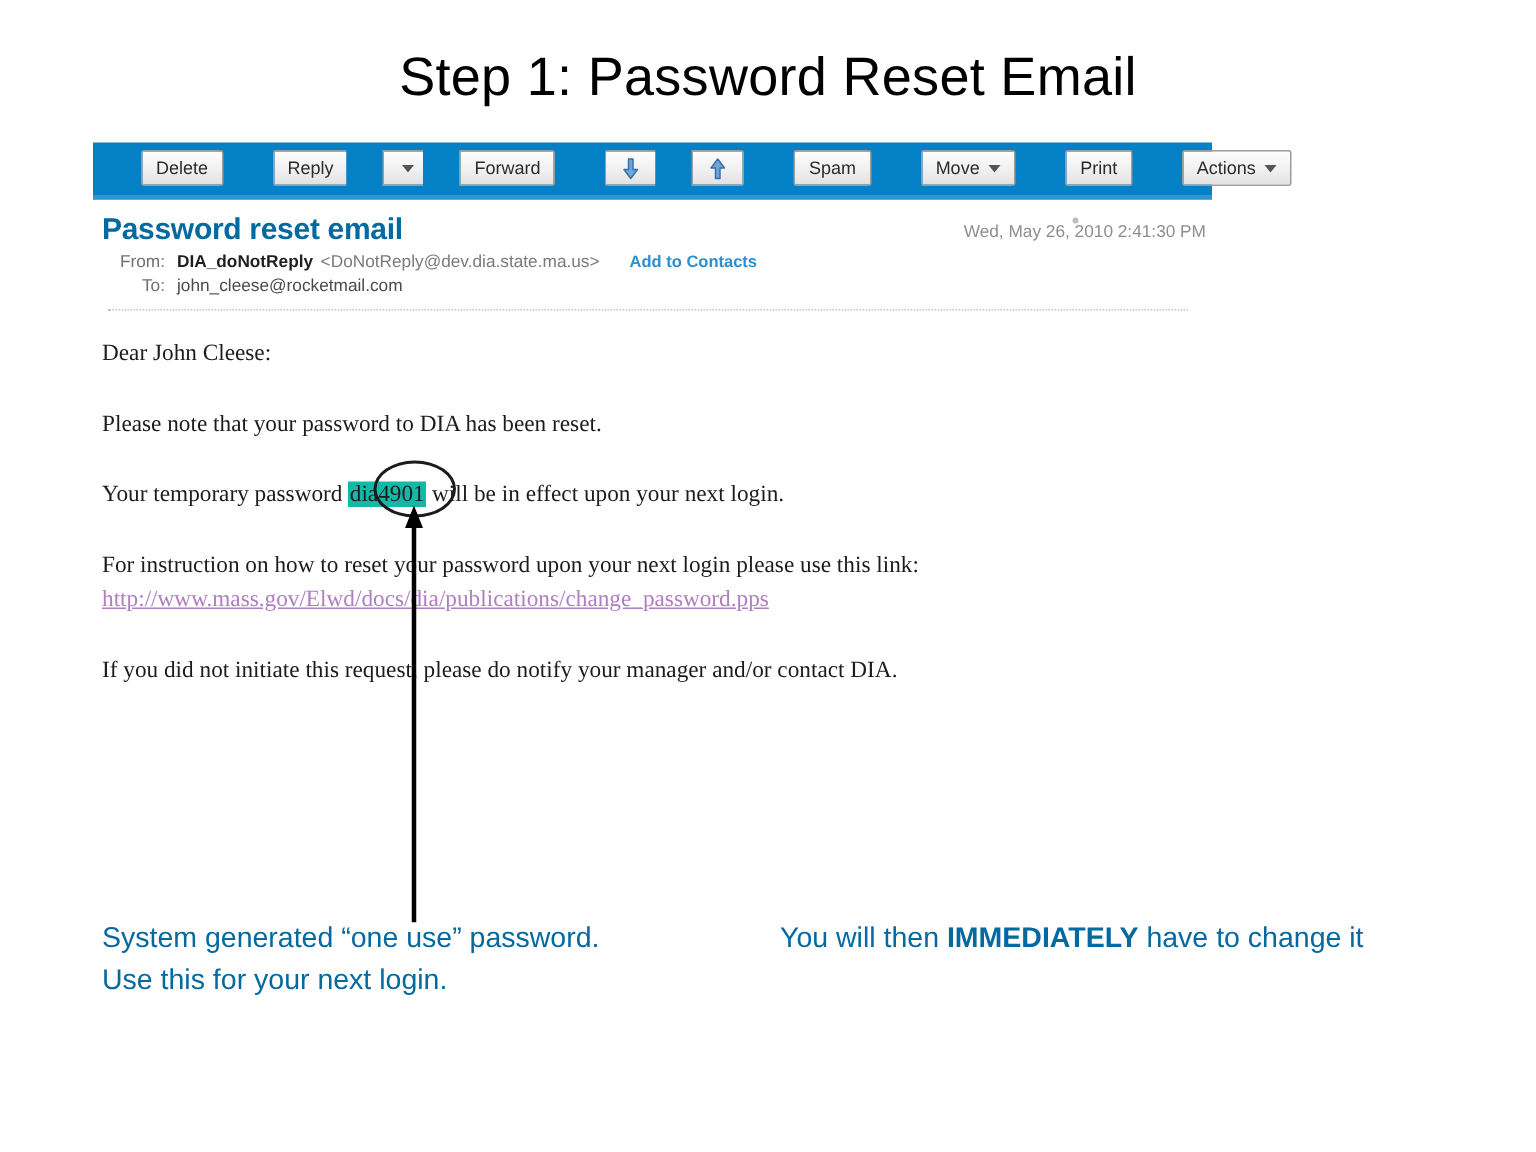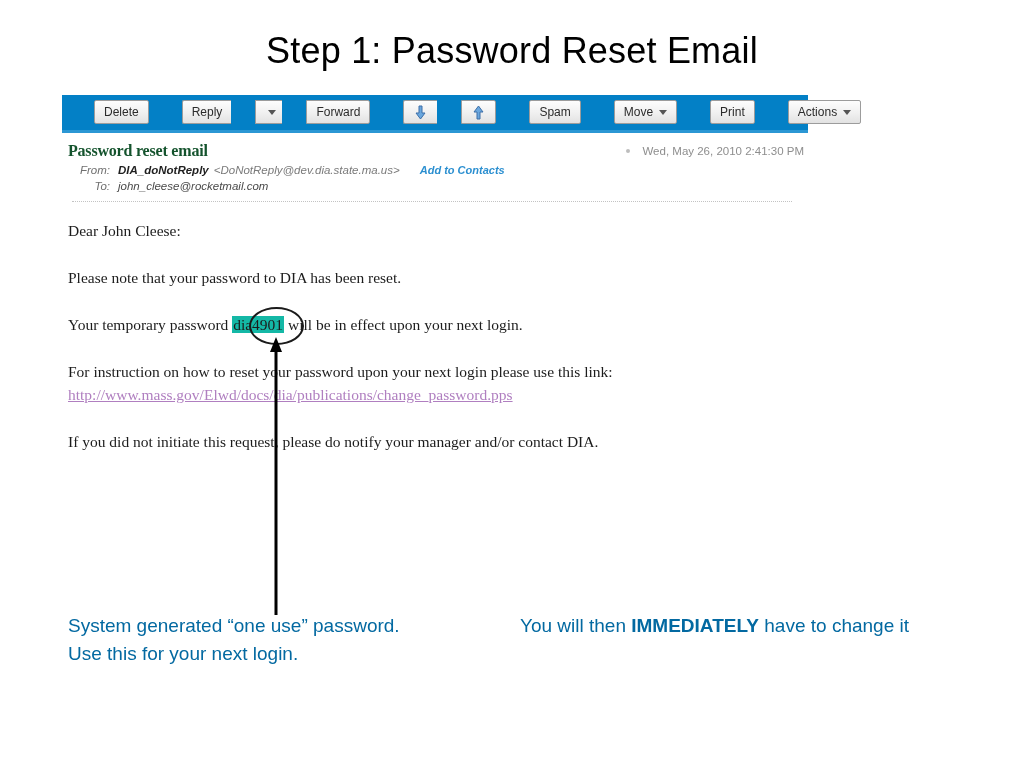--- a/index.html
+++ b/index.html
@@ -101,51 +101,50 @@
   .tb-btn .caret-glyph { margin-left: 6px; }
   .tb-icon-btn { padding: 0 10px; }
   .arrow-ico { display:block; }
 
   
   #email-header {
     padding: 9px 12px 4px 6px;
     position: relative;
   }
   #msg-subject {
-    font-size: 16px;
+    font-size: 20px;
     font-weight: bold;
-    color: #14532d;
+    color: #0369a1;
     letter-spacing: -0.2px;
     display: inline-block;
-    font-family: Liberation Serif, serif;
   }
   #msg-date-wrap {
     position: absolute;
     right: 4px;
     top: 12px;
     display: flex;
     align-items: center;
     color: #8e8e8e;
     font-size: 11.5px;
+    flex-direction: column;
   }
   #msg-date-bullet {
     width: 4px; height: 4px;
     background: #bdbdbd;
     border-radius: 50%;
     margin-right: 12px;
     display: inline-block;
   }
   .addr-row {
     font-size: 11.5px;
     color: #4a4a4a;
     margin-top: 4px;
     white-space: nowrap;
     display: flex;
     align-items: baseline;
-    font-style: italic;
   }
   .addr-label {
     color: #6f6f6f;
     width: 42px;
     text-align: right;
     margin-right: 8px;
     display: inline-block;
     flex: none;
   }
   .addr-name { font-weight: bold; color: #1f1f1f; }

